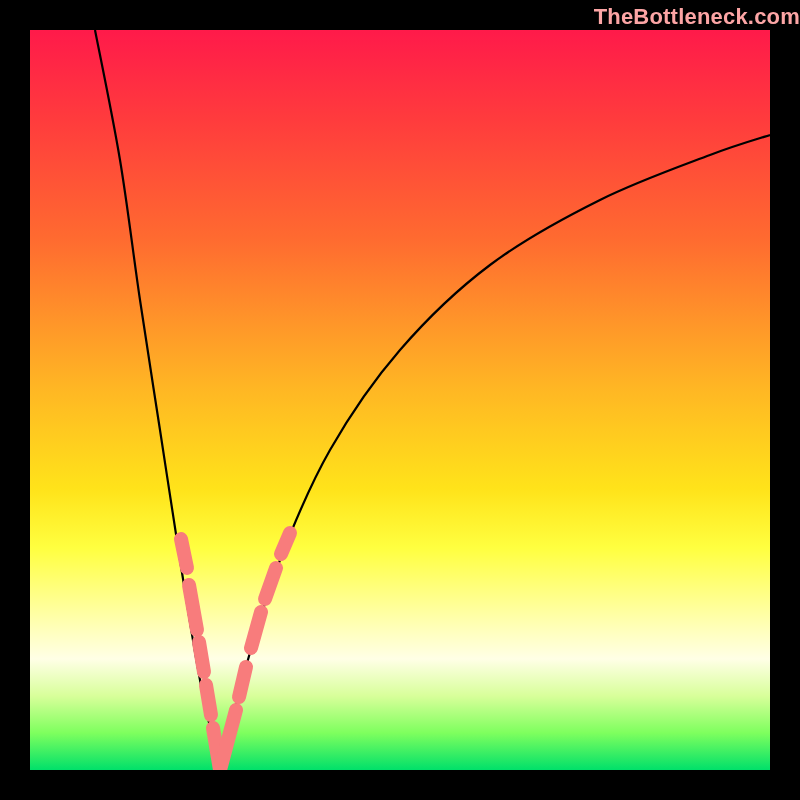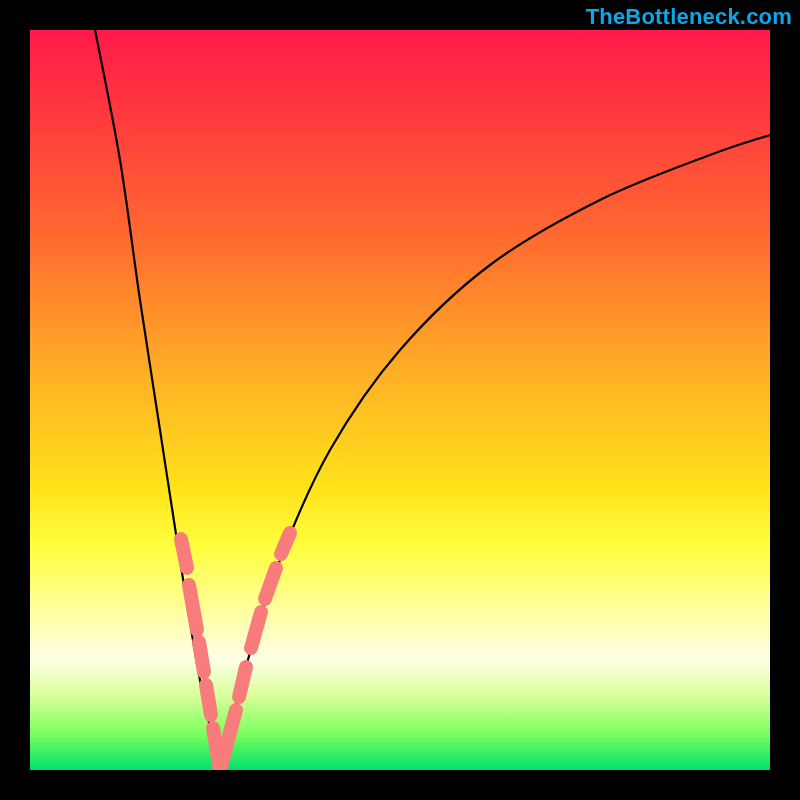--- a/index.html
+++ b/index.html
@@ -25,25 +25,25 @@
       #ffff40 70%,
       #ffffb0 80%,
       #ffffe6 85%,
       #d8ff9a 90%,
       #7eff5e 95%,
       #00e06a 100%);
   }
   .watermark {
     position: absolute;
     top: 4px;
-    right: 8px;
+    right: 0;
     font-family: Arial, Helvetica, sans-serif;
     font-size: 22px;
     font-weight: 600;
-    color: #0ea5e9;
+    color: #fca5a5;
     letter-spacing: 0.2px;
     cursor: default;
     user-select: none;
   }
   svg.curve-layer {
     position: absolute;
     left: 30px;
     top: 30px;
     width: 740px;
     height: 740px;

